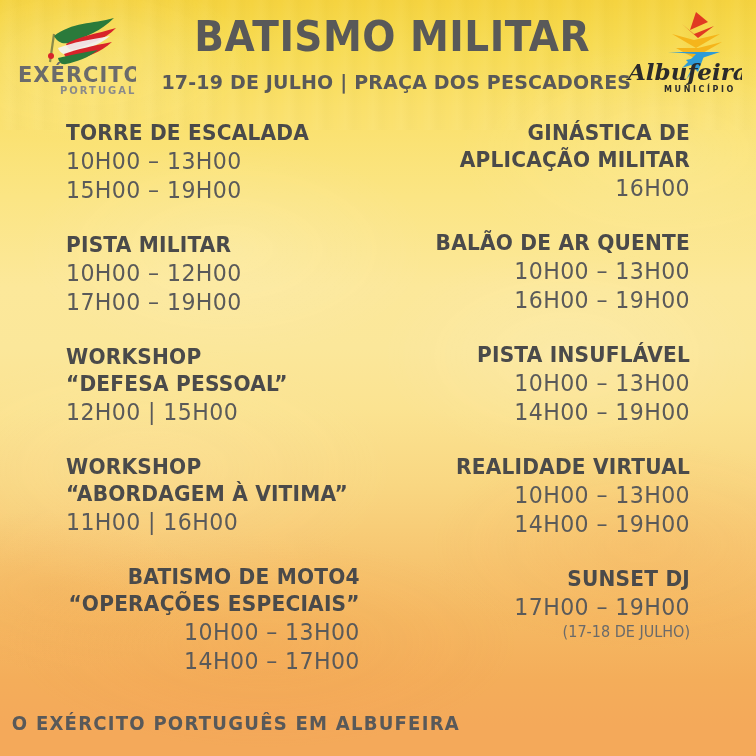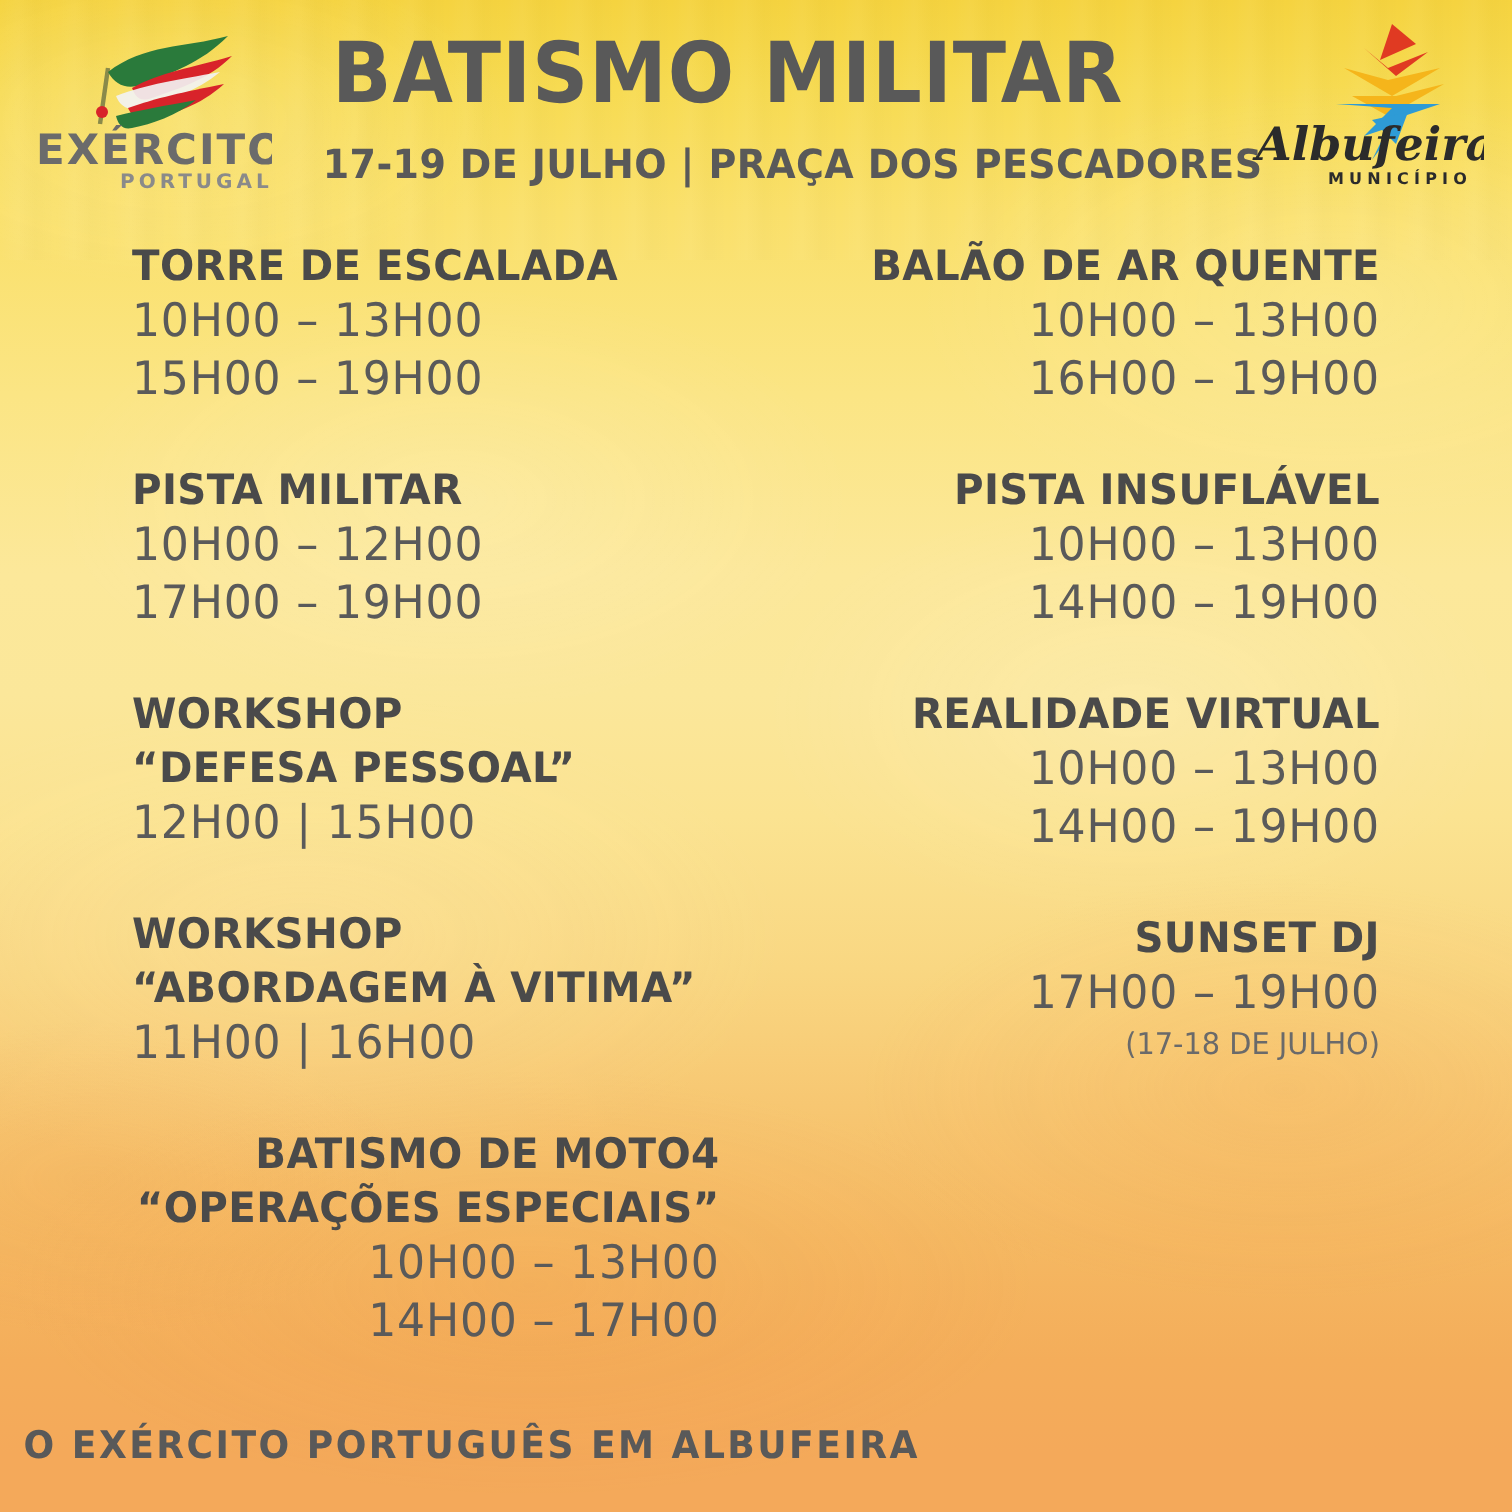--- a/index.html
+++ b/index.html
@@ -78,21 +78,21 @@
     width: 122px; height: 86px;
   }
   .logo-alb {
     position: absolute;
     right: 14px; top: 8px;
     width: 118px; height: 88px;
   }
   .title-block {
     position: absolute;
     left: 150px; right: 150px; top: 14px;
-    text-align: left;
+    text-align: right;
   }
   .main-title {
     font-family: "DejaVu Sans", sans-serif;
     font-weight: 700;
     font-size: 42px;
     line-height: 46px;
     letter-spacing: 0.5px;
     color: #595959;
     transform: scaleX(0.93);
     white-space: nowrap;
@@ -257,20 +257,25 @@
         <div class="ev-name">BATISMO DE MOTO4</div>
         <div class="ev-name">“OPERAÇÕES ESPECIAIS”</div>
         <div class="ev-time">10H00 – 13H00</div>
         <div class="ev-time">14H00 – 17H00</div>
       </div>
 
     </div>
 
     <div class="col col-right">
 
+      <div class="entry">
+        <div class="ev-name">GINÁSTICA DE</div>
+        <div class="ev-name">APLICAÇÃO MILITAR</div>
+        <div class="ev-time">16H00</div>
+      </div>
 
       <div class="entry">
         <div class="ev-name">BALÃO DE AR QUENTE</div>
         <div class="ev-time">10H00 – 13H00</div>
         <div class="ev-time">16H00 – 19H00</div>
       </div>
 
       <div class="entry">
         <div class="ev-name">PISTA INSUFLÁVEL</div>
         <div class="ev-time">10H00 – 13H00</div>

